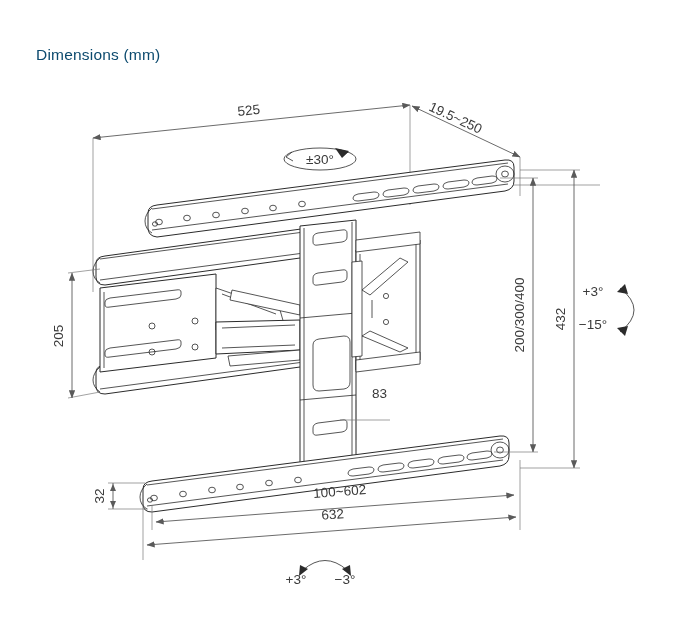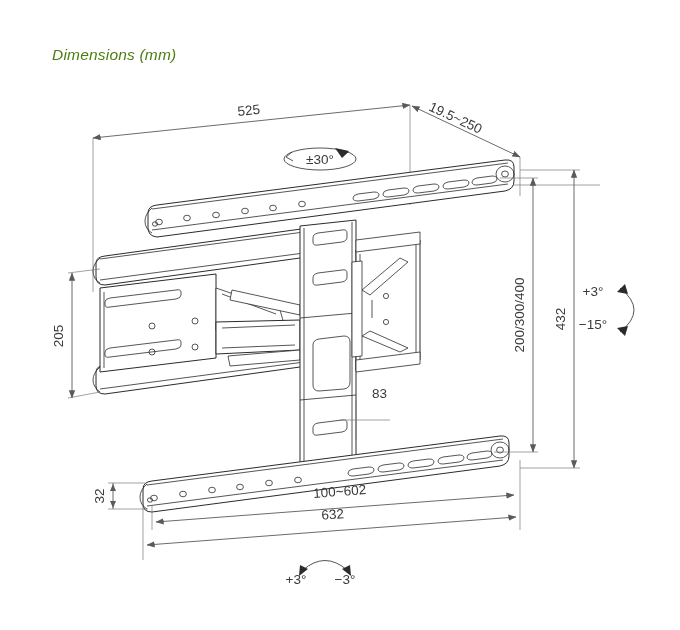--- a/index.html
+++ b/index.html
@@ -3,24 +3,23 @@
 <meta charset="utf-8">
 <style>
   html,body{margin:0;padding:0;}
   body{
     width:680px;height:630px;background:#ffffff;
     font-family:"Liberation Sans", sans-serif;
     overflow:hidden;position:relative;
   }
   #stage{position:absolute;inset:0;width:680px;height:630px;}
   .title{
-    position:absolute;left:52px;top:46px;
-    font-size:15.5px;color:#4d7c0f;letter-spacing:.2px;
+    position:absolute;left:36px;top:46px;
+    font-size:15.5px;color:#0c4a6e;letter-spacing:.2px;
     white-space:nowrap;
-    font-style:italic;
   }
   svg{display:block;}
   .ln-t{stroke:#2b2b2b;fill:none;stroke-width:.8;}
   .dim{stroke:#5a5a5a;fill:none;stroke-width:.9;}
   .dimx{stroke:#7a7a7a;fill:none;stroke-width:.7;}
   .fillw{fill:#ffffff;stroke:#2b2b2b;stroke-width:1;}
   .fillw-t{fill:#ffffff;stroke:#2b2b2b;stroke-width:.8;}
   .arr{fill:#5a5a5a;stroke:none;}
   .arrk{fill:#2b2b2b;stroke:none;}
   .lbl{font-family:"Liberation Sans",sans-serif;font-size:13.5px;fill:#3a3a3a;}

